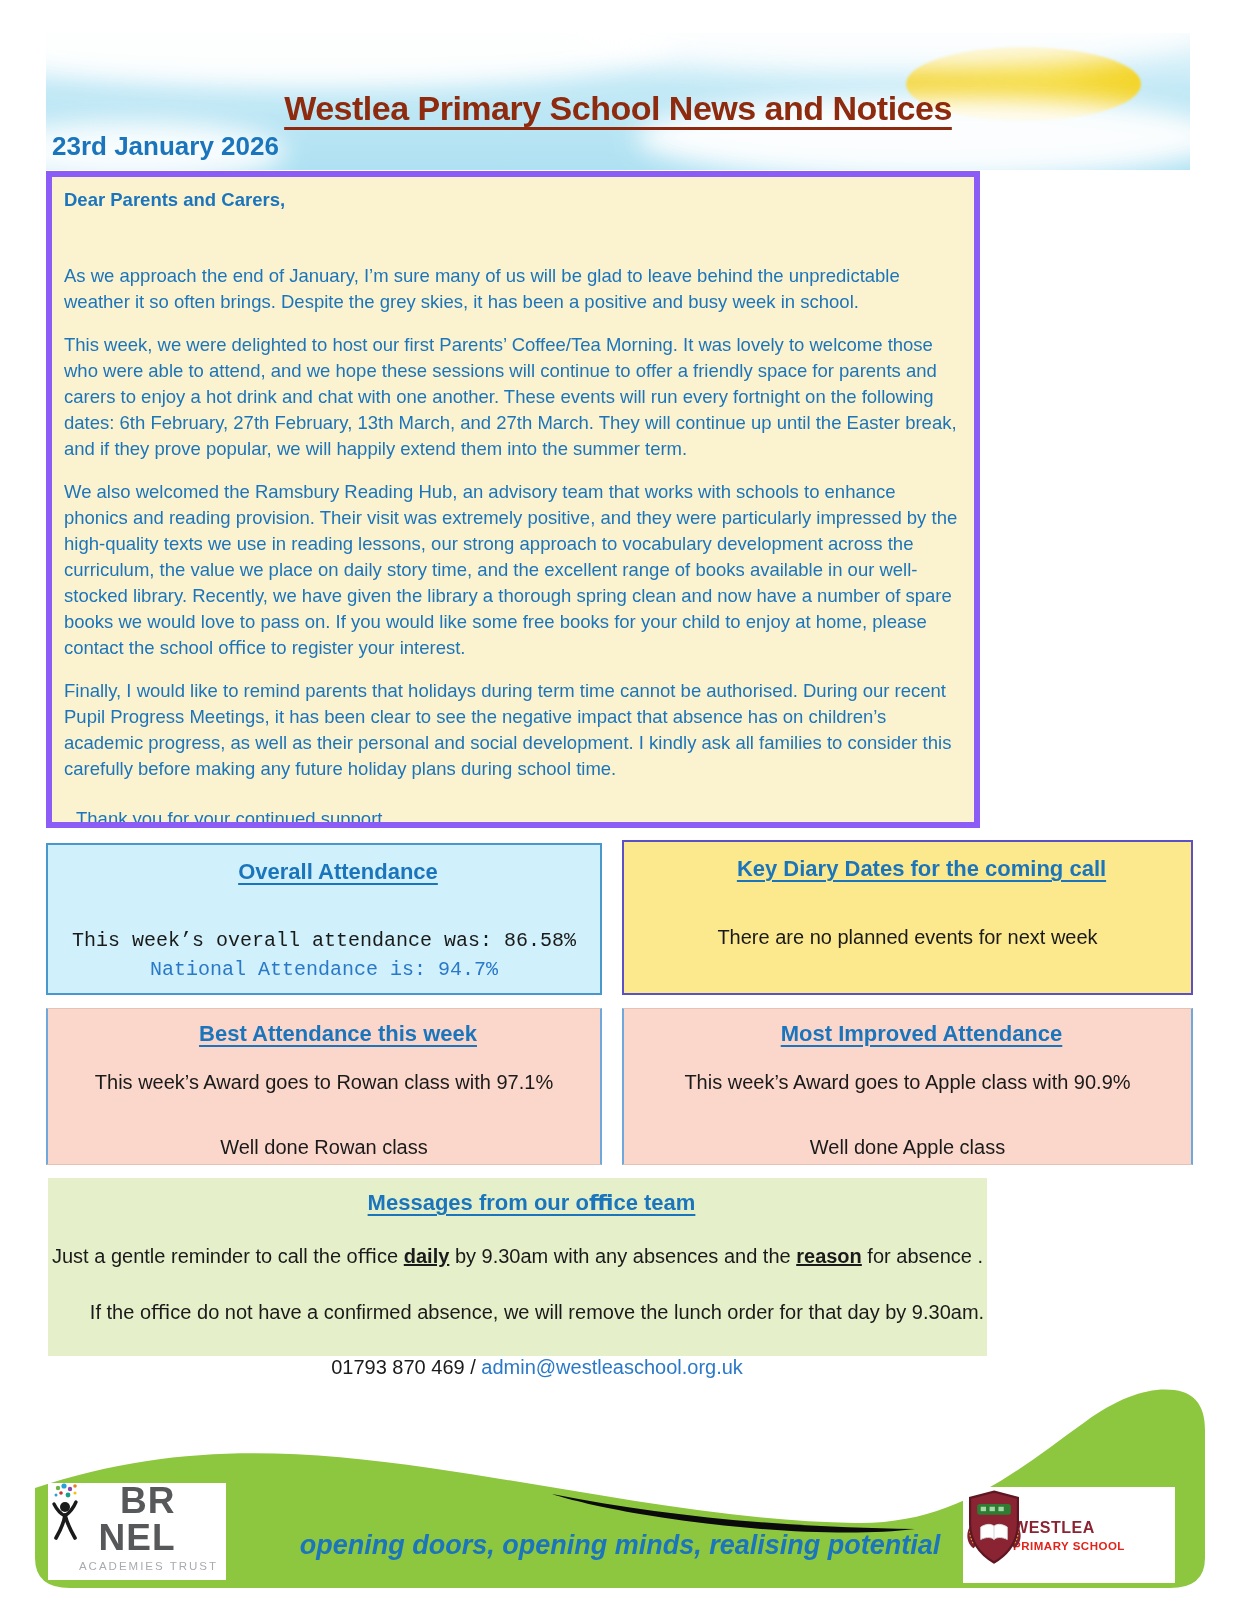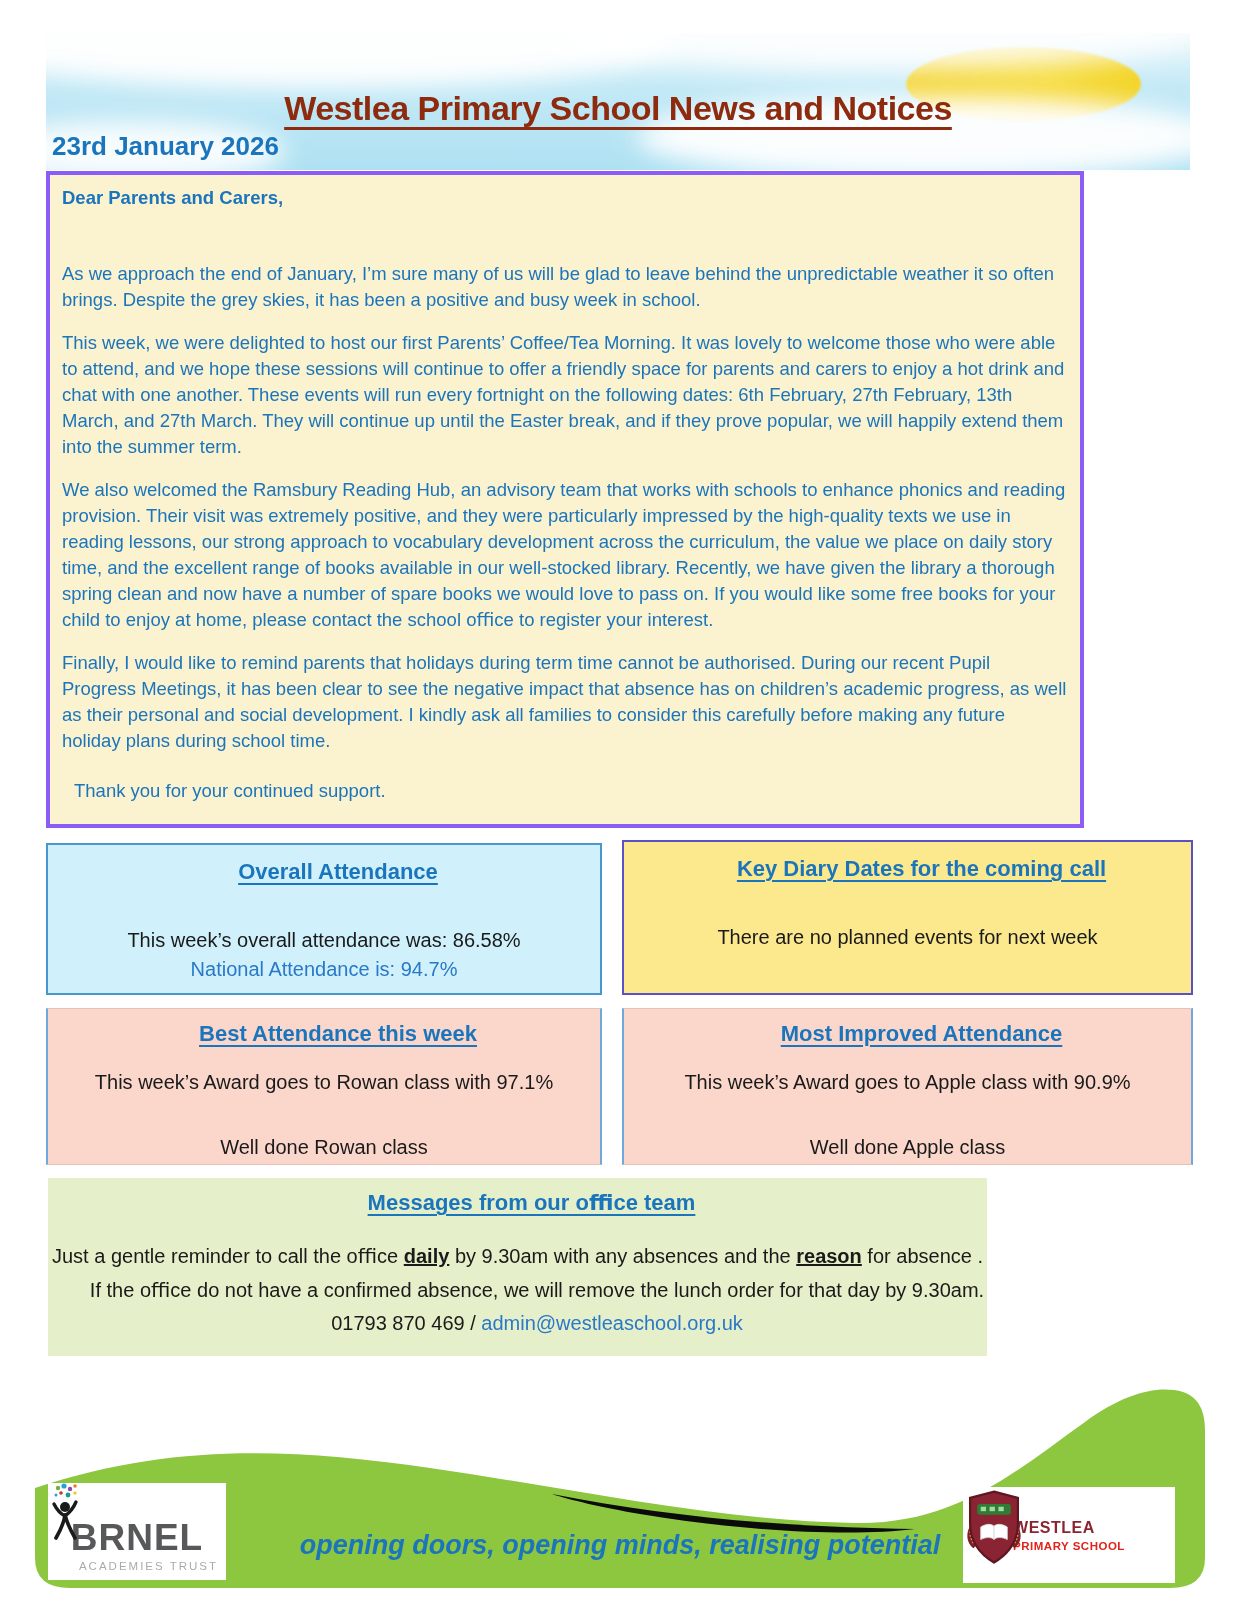--- a/index.html
+++ b/index.html
@@ -42,41 +42,41 @@
     position:absolute;left:0;top:56px;width:100%;text-align:center;
     color:var(--title-red);font-size:34px;font-weight:bold;letter-spacing:-.5px;
     text-decoration:underline;text-decoration-thickness:3px;text-underline-offset:7px;
   }
   .issue-date{
     position:absolute;left:6px;top:98px;color:var(--accent-blue);
     font-size:26px;font-weight:bold;
   }
   
   .letter{
-    position:absolute;left:46px;top:171px;width:1038px;height:657px;
-    background:var(--letter-bg);border:4px solid #8b5cf6;box-sizing:border-box;
+    position:absolute;left:46px;top:171px;width:934px;height:657px;
+    background:var(--letter-bg);border:6px solid #8b5cf6;box-sizing:border-box;
     padding:10px 12px;color:var(--accent-blue);font-size:18.5px;line-height:26px;
     overflow:hidden;
   }
   .letter .salutation{font-weight:bold;margin:0 0 50px 0;}
   .letter p{margin:0 0 17px 0;}
   .letter .closing{margin:24px 0 24px 12px;}
   .letter .signature{font-weight:bold;margin:0;}
   
   .infobox{position:absolute;box-sizing:border-box;text-align:center;}
   .box-title{
     color:var(--accent-blue);font-size:22px;font-weight:bold;margin-top:14px;
     text-decoration:underline;text-decoration-thickness:2px;text-underline-offset:4px;padding-left:28px;
   }
   .box-line{color:#1A1A1A;font-size:20px;}
   .overall{
     left:46px;top:843px;width:556px;height:152px;
     background:var(--overall-bg);border:2px solid var(--overall-border);
   }
-  .overall .box-line{margin-top:44px;}
+  .overall .box-line{margin-top:44px;font-family:Liberation Mono, monospace;}
   .overall .national{color:var(--link-blue);margin-top:6px;font-size:20px;}
   .diary{
     left:622px;top:840px;width:571px;height:155px;
     background:var(--diary-bg);border:2px solid var(--diary-border);
   }
   .diary .box-line{margin-top:44px;}
   .pinkbox{
     background:var(--pink-bg);
     border-left:2px solid #6FA8DC;border-right:2px solid #6FA8DC;
     border-top:1px solid #E6C2B6;border-bottom:1px solid #E6C2B6;
@@ -87,31 +87,31 @@
   .pinkbox .award{margin-top:24px;}
   .pinkbox .welldone{margin-top:42px;}
   
   .office{
     position:absolute;left:48px;top:1178px;width:939px;height:178px;
     background:var(--green-bg);text-align:center;box-sizing:border-box;
   }
   .office .box-title{margin-top:12px;}
   .office .line{color:#1A1A1A;font-size:20px;margin-top:28px;}
   .office .bu{font-weight:bold;text-decoration:underline;text-decoration-thickness:2px;}
-  .office .contact{margin-top:10px;padding-left:39px;}
+  .office .contact{margin-top:32px;padding-left:39px;}
   .office .email{color:var(--link-blue);cursor:pointer;}
   
   .footer{position:absolute;left:0;top:1380px;width:1236px;height:220px;}
   .footer svg{position:absolute;left:0;top:0;}
   .brunel{
     position:absolute;left:48px;top:103px;width:178px;height:97px;background:#ffffff;
     display:flex;flex-direction:column;align-items:center;justify-content:flex-end;
     padding-bottom:8px;box-sizing:border-box;
   }
-  .brunel-row{display:flex;align-items:flex-end;justify-content:center;line-height:1;}
+  .brunel-row{display:flex;align-items:flex-end;justify-content:center;line-height:1;flex-direction:column;}
   .brunel-row .wordpart{font-size:37px;font-weight:bold;color:#57585A;letter-spacing:1px;}
   .brunel-sub{font-size:11.5px;color:#A8ABAE;letter-spacing:2px;margin-top:4px;align-self:flex-end;margin-right:8px;}
   .motto{
     position:absolute;left:220px;top:150px;width:800px;text-align:center;
     color:var(--accent-blue);font-size:27px;font-weight:bold;font-style:italic;
   }
   .westlea{
     position:absolute;left:963px;top:107px;width:212px;height:96px;background:#ffffff;
     display:flex;align-items:center;justify-content:center;gap:8px;box-sizing:border-box;
   }

